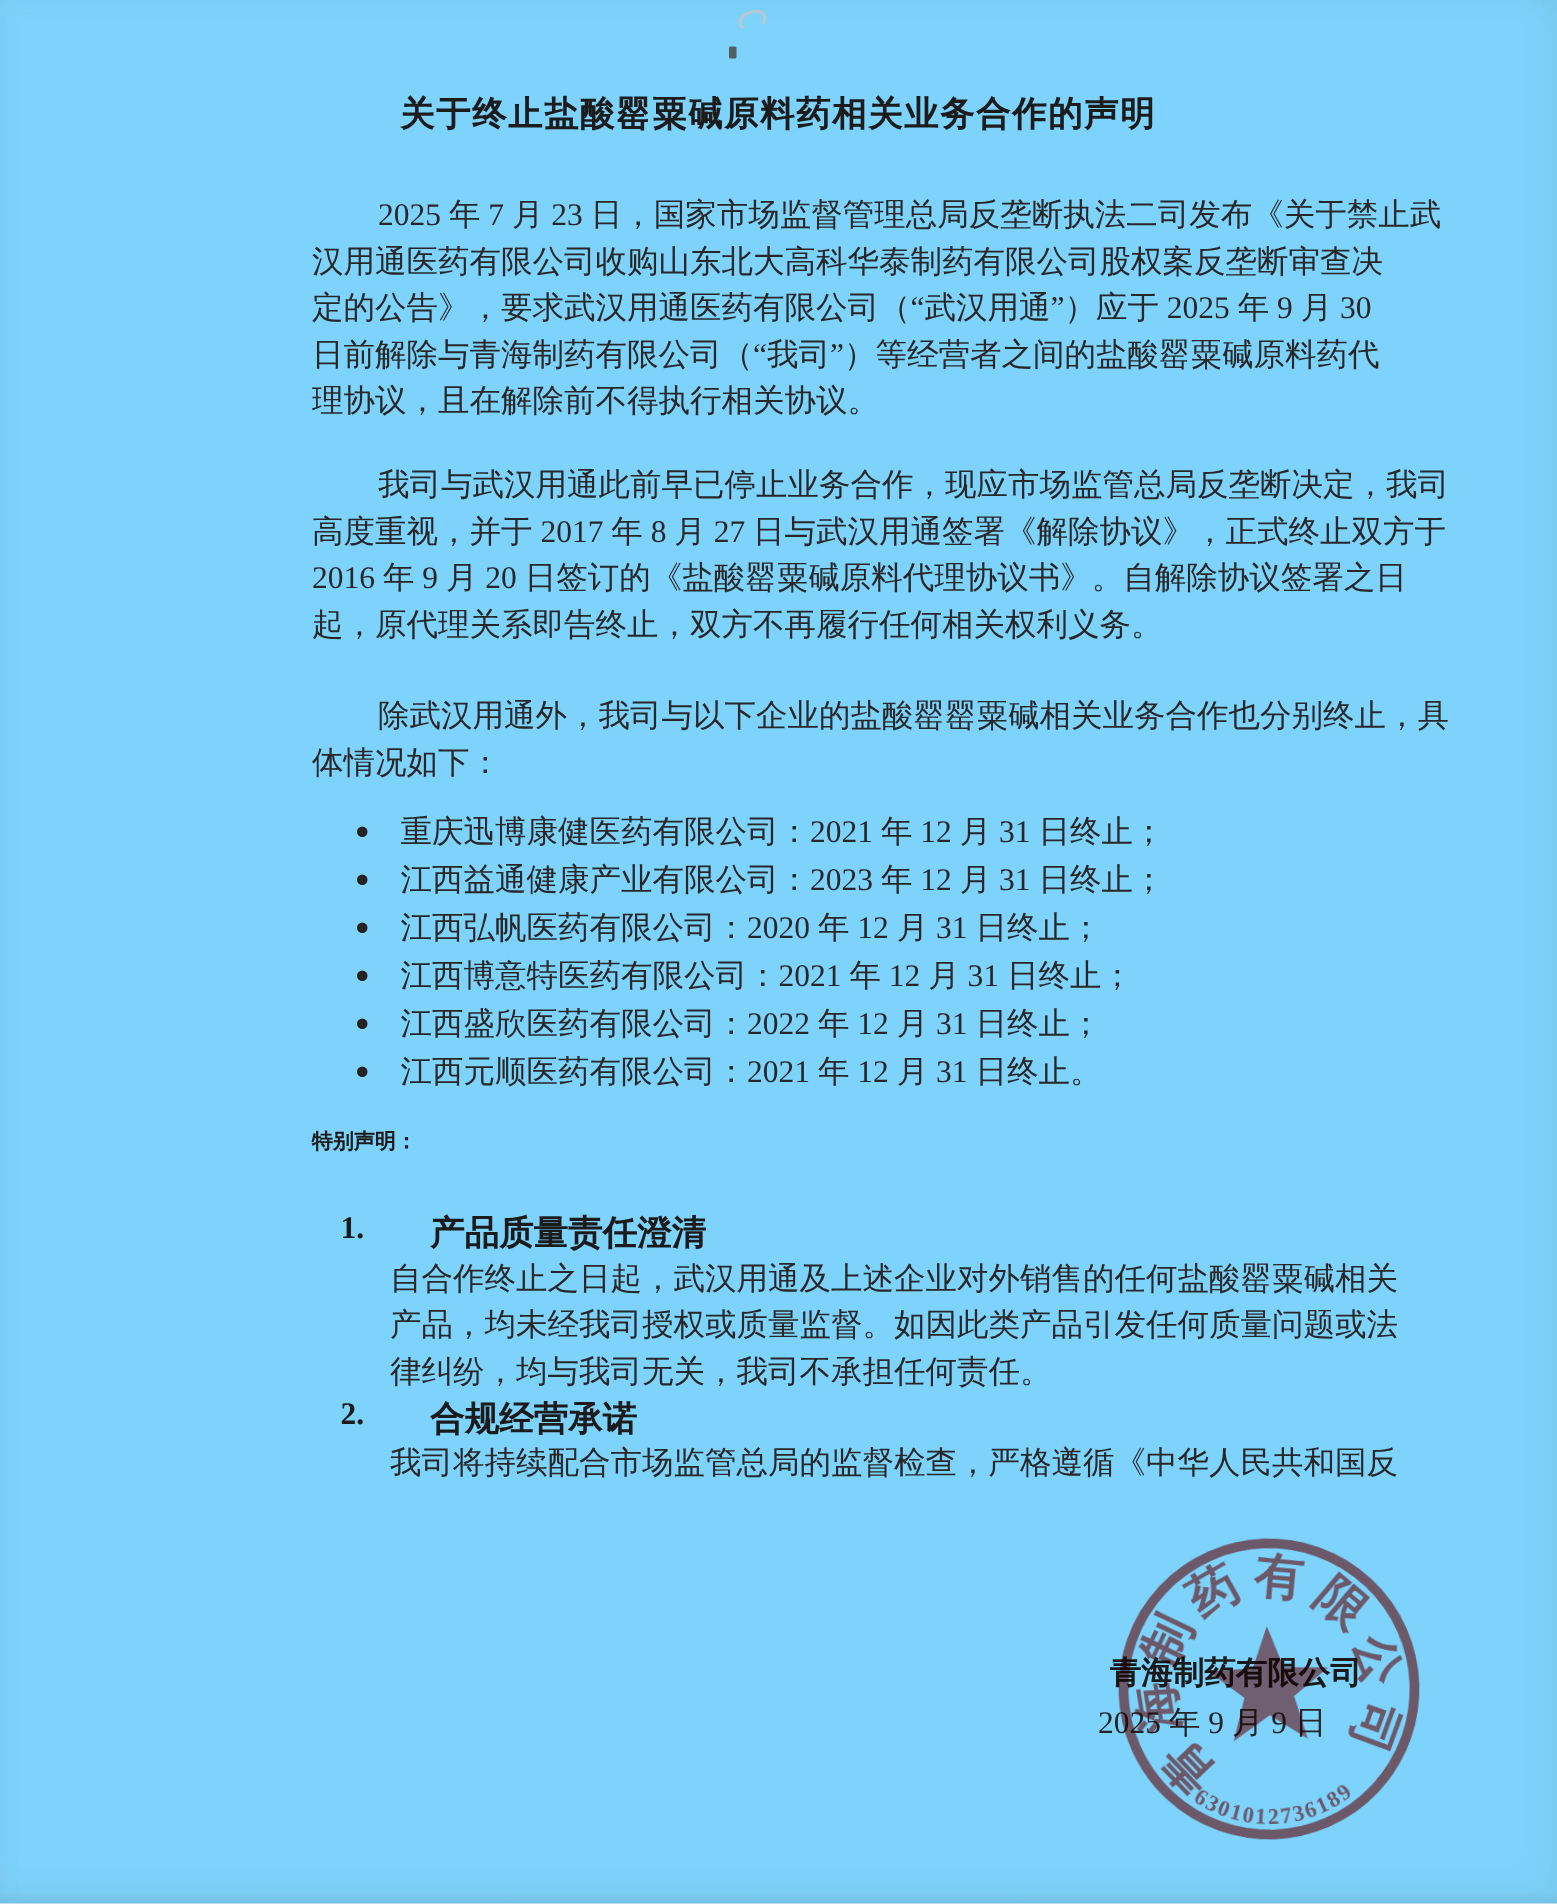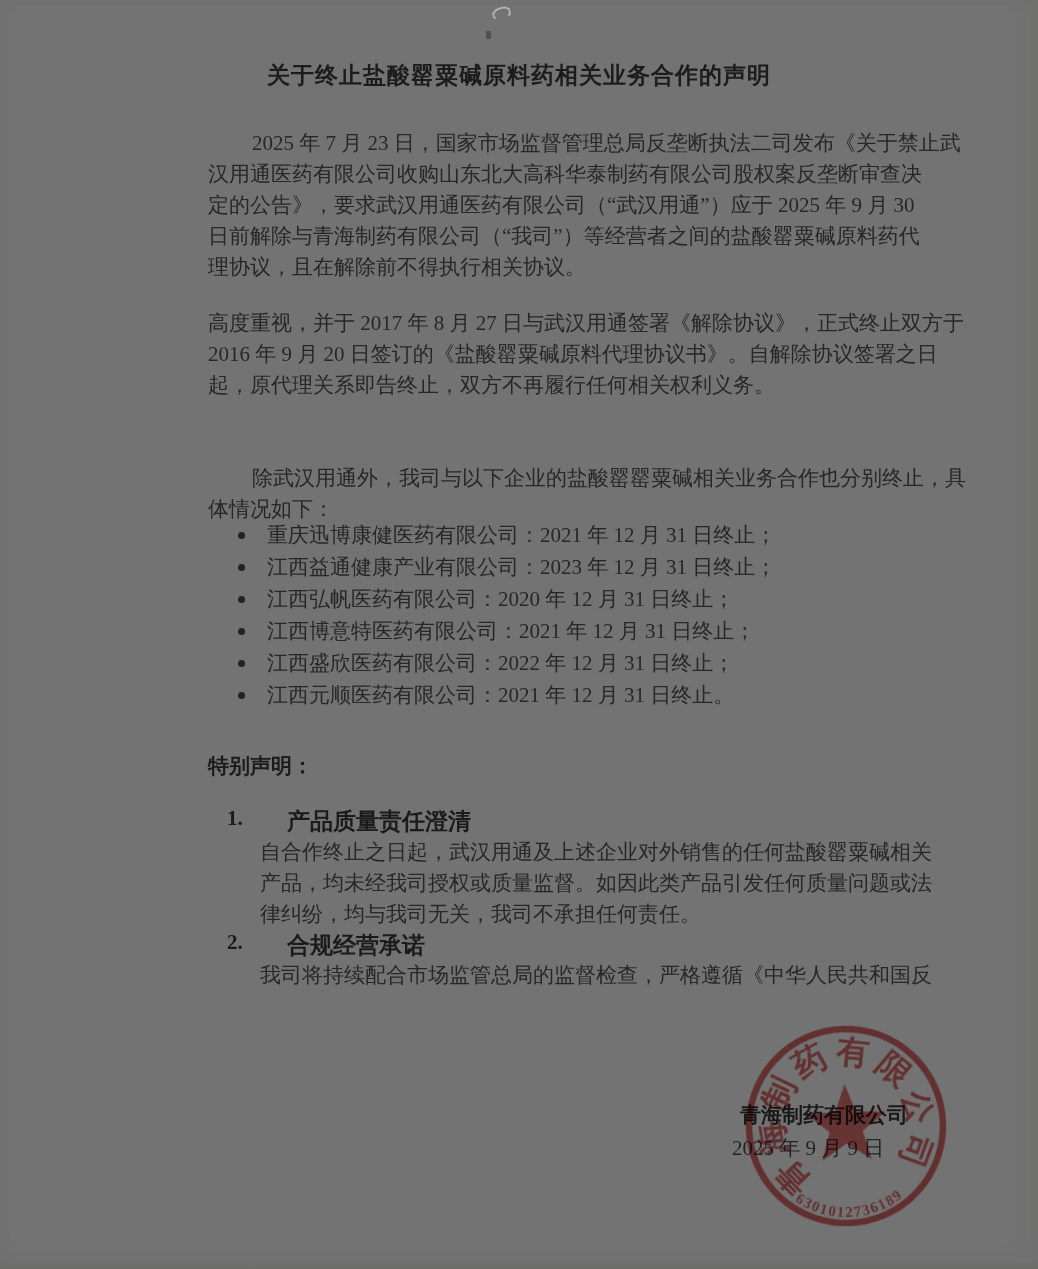--- a/index.html
+++ b/index.html
@@ -5,46 +5,46 @@
   html,body{margin:0;padding:0;}
   body{
     width:1038px;height:1269px;
     background:#f4f3f0;
     font-family:"Liberation Serif", serif;
     overflow:hidden;
   }
   .page{
     position:relative;
     width:1038px;height:1269px;
-    background:#737373;
+    background:#7dd3fc;
     color:#262626;
     box-shadow:inset -8px -10px 22px rgba(90,85,75,.06), inset 4px 4px 14px rgba(90,85,75,.03);
   }
   .doc-title{
     position:absolute;top:60px;left:0;width:1038px;
     text-align:center;
     font-size:23px;font-weight:bold;color:#1c1c1c;
     letter-spacing:1px;
   }
   .para{position:absolute;left:208px;width:740px;}
   .line{font-size:21px;line-height:31px;white-space:nowrap;color:#272727;}
   .indent{padding-left:44px;}
   #p1{top:128px;}
   #p2{top:308px;}
   #p3{top:464px;font-family:Liberation Mono, monospace;}
-  .bullet-list{position:absolute;left:238px;top:519px;width:700px;}
+  .bullet-list{position:absolute;left:238px;top:538px;width:700px;}
   .bullet-row{display:flex;align-items:center;height:32px;}
   .bullet-dot{
     width:7px;height:7px;border-radius:50%;
     background:#222;margin-right:22px;flex:0 0 auto;
   }
   .bullet-text{font-size:21px;white-space:nowrap;color:#272727;}
   .special-heading{
     position:absolute;left:208px;top:752px;
-    font-size:21px;font-weight:bold;color:#1b1b1b;
+    font-size:14px;font-weight:bold;color:#1b1b1b;
   }
   .item-num{position:absolute;left:227px;font-size:21px;font-weight:bold;color:#1b1b1b;}
   .item-heading{position:absolute;left:287px;font-size:23px;font-weight:bold;color:#1b1b1b;}
   #item1-num,#item1-heading{top:806px;}
   #item2-num,#item2-heading{top:930px;}
   .item-body{position:absolute;left:260px;width:680px;}
   #item1-body{top:837px;}
   #item2-body{top:960px;}
   .sig-company{
     position:absolute;left:740px;top:1101px;
@@ -90,20 +90,21 @@
 
   <div class="para" id="p1">
     <div class="line indent">2025 年 7 月 23 日，国家市场监督管理总局反垄断执法二司发布《关于禁止武</div>
     <div class="line">汉用通医药有限公司收购山东北大高科华泰制药有限公司股权案反垄断审查决</div>
     <div class="line">定的公告》，要求武汉用通医药有限公司（“武汉用通”）应于 2025 年 9 月 30</div>
     <div class="line">日前解除与青海制药有限公司（“我司”）等经营者之间的盐酸罂粟碱原料药代</div>
     <div class="line">理协议，且在解除前不得执行相关协议。</div>
   </div>
 
   <div class="para" id="p2">
+    <div class="line indent">我司与武汉用通此前早已停止业务合作，现应市场监管总局反垄断决定，我司</div>
     <div class="line">高度重视，并于 2017 年 8 月 27 日与武汉用通签署《解除协议》，正式终止双方于</div>
     <div class="line">2016 年 9 月 20 日签订的《盐酸罂粟碱原料代理协议书》。自解除协议签署之日</div>
     <div class="line">起，原代理关系即告终止，双方不再履行任何相关权利义务。</div>
   </div>
 
   <div class="para" id="p3">
     <div class="line indent">除武汉用通外，我司与以下企业的盐酸罂罂粟碱相关业务合作也分别终止，具</div>
     <div class="line">体情况如下：</div>
   </div>
 

